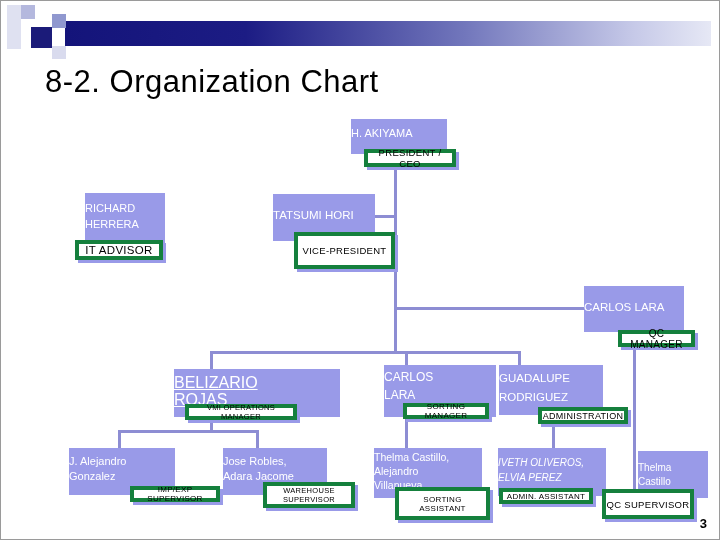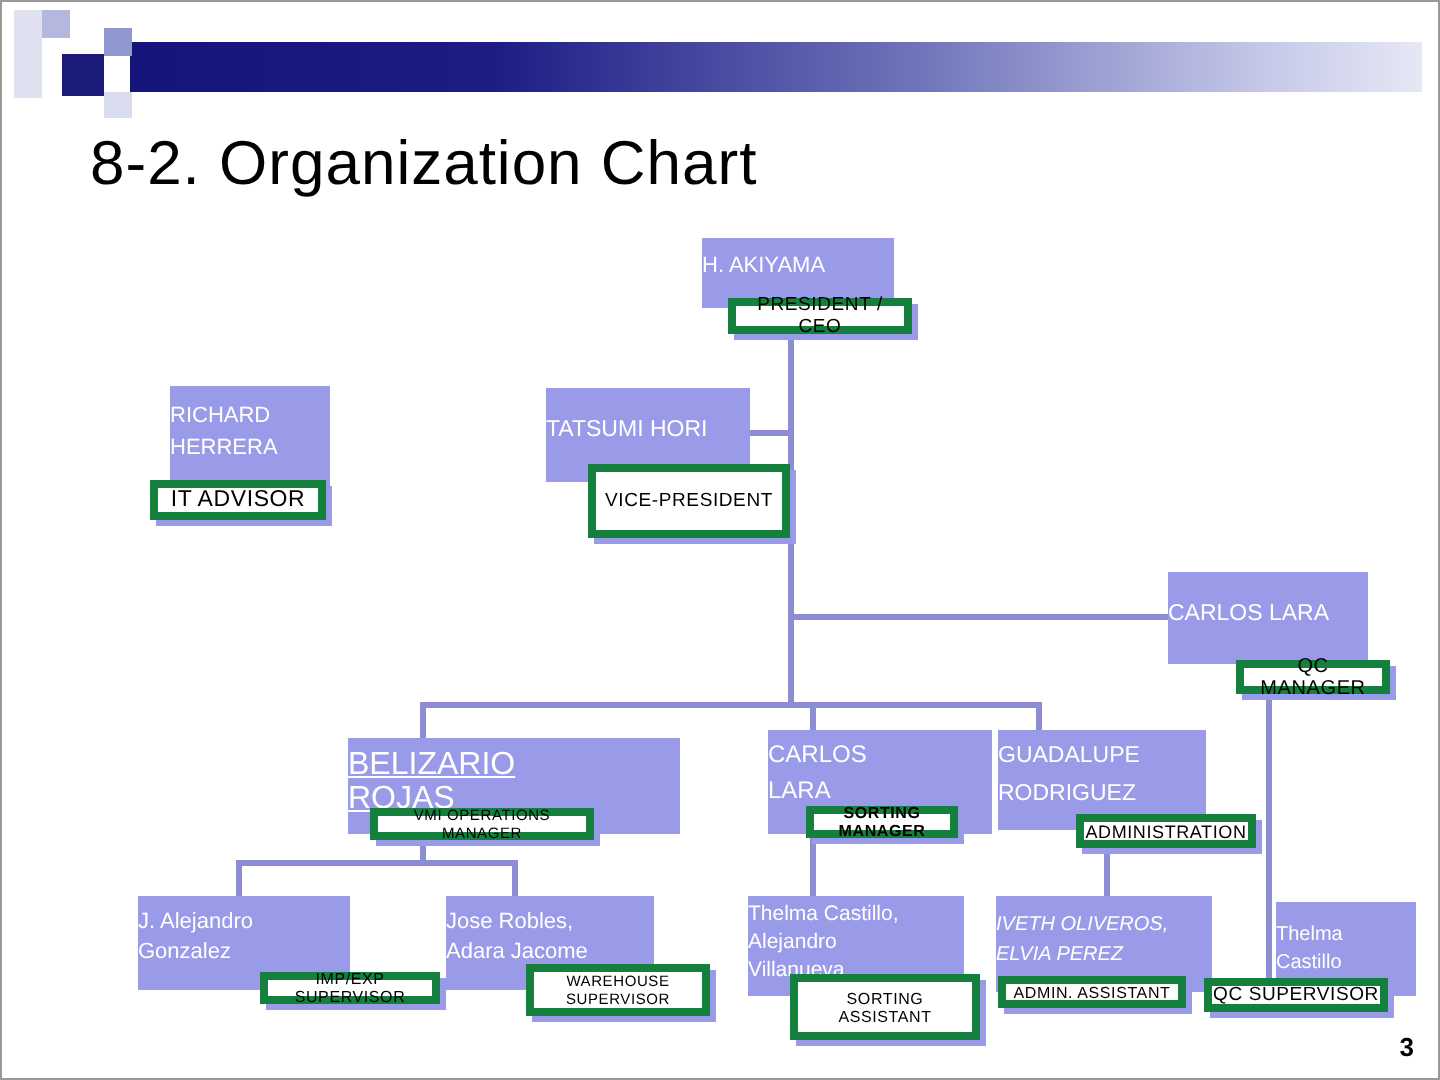--- a/index.html
+++ b/index.html
@@ -47,33 +47,33 @@
   .n-president .nlabel{left:363px;top:148px;width:92px;height:18px;font-size:9.5px;}
   .n-it .nbox{left:84px;top:192px;width:80px;height:50px;font-size:11px;line-height:16px;padding-top:7px;}
   .n-it .nlabel{left:74px;top:239px;width:88px;height:20px;font-size:11.5px;}
   .n-vp .nbox{left:272px;top:193px;width:102px;height:47px;font-size:11.5px;padding-top:15px;}
   .n-vp .nlabel{left:293px;top:231px;width:101px;height:37px;font-size:9.5px;}
   .n-qcm .nbox{left:583px;top:285px;width:100px;height:46px;font-size:11.5px;padding-top:15px;}
   .n-qcm .nlabel{left:617px;top:329px;width:77px;height:17px;font-size:10px;}
   .n-vmi .nbox{left:173px;top:368px;width:166px;height:48px;font-size:16px;line-height:17px;padding-top:5px;text-decoration:underline;}
   .n-vmi .nlabel{left:184px;top:403px;width:112px;height:16px;font-size:7.5px;}
   .n-sm .nbox{left:383px;top:364px;width:112px;height:52px;font-size:12px;line-height:18px;padding-top:3px;}
-  .n-sm .nlabel{left:402px;top:402px;width:76px;height:16px;font-size:8px;font-weight:bold;}
+  .n-sm .nlabel{left:402px;top:402px;width:86px;height:16px;font-size:8px;}
   .n-adm .nbox{left:498px;top:364px;width:104px;height:50px;font-size:11.5px;line-height:19px;padding-top:4px;}
   .n-adm .nlabel{left:537px;top:406px;width:90px;height:17px;font-size:9px;}
   .n-imp .nbox{left:68px;top:447px;width:106px;height:47px;font-size:11px;line-height:15px;padding-top:6px;}
   .n-imp .nlabel{left:129px;top:485px;width:90px;height:16px;font-size:8px;}
   .n-wh .nbox{left:222px;top:447px;width:104px;height:47px;font-size:11px;line-height:15px;padding-top:6px;}
   .n-wh .nlabel{left:262px;top:481px;width:92px;height:26px;font-size:7.5px;line-height:9px;}
   .n-sa .nbox{left:373px;top:447px;width:108px;height:50px;font-size:10.5px;line-height:14px;padding-top:2px;}
   .n-sa .nlabel{left:394px;top:486px;width:95px;height:33px;font-size:8px;}
   .n-aa .nbox{left:497px;top:447px;width:108px;height:48px;font-size:10px;line-height:15px;padding-top:7px;font-style:italic;}
   .n-aa .nlabel{left:498px;top:487px;width:94px;height:16px;font-size:8px;}
   .n-qcs .nbox{left:637px;top:450px;width:70px;height:47px;font-size:10px;line-height:14px;padding-top:10px;}
-  .n-qcs .nlabel{left:601px;top:488px;width:92px;height:17px;font-size:9.5px;}
+  .n-qcs .nlabel{left:601px;top:488px;width:92px;height:30px;font-size:9.5px;}
 </style>
 </head>
 <body>
 
 <div class="slide">
 
   <div class="decor banner"></div>
   <div class="decor sq1"></div>
   <div class="decor sq2"></div>
   <div class="decor sq3"></div>

